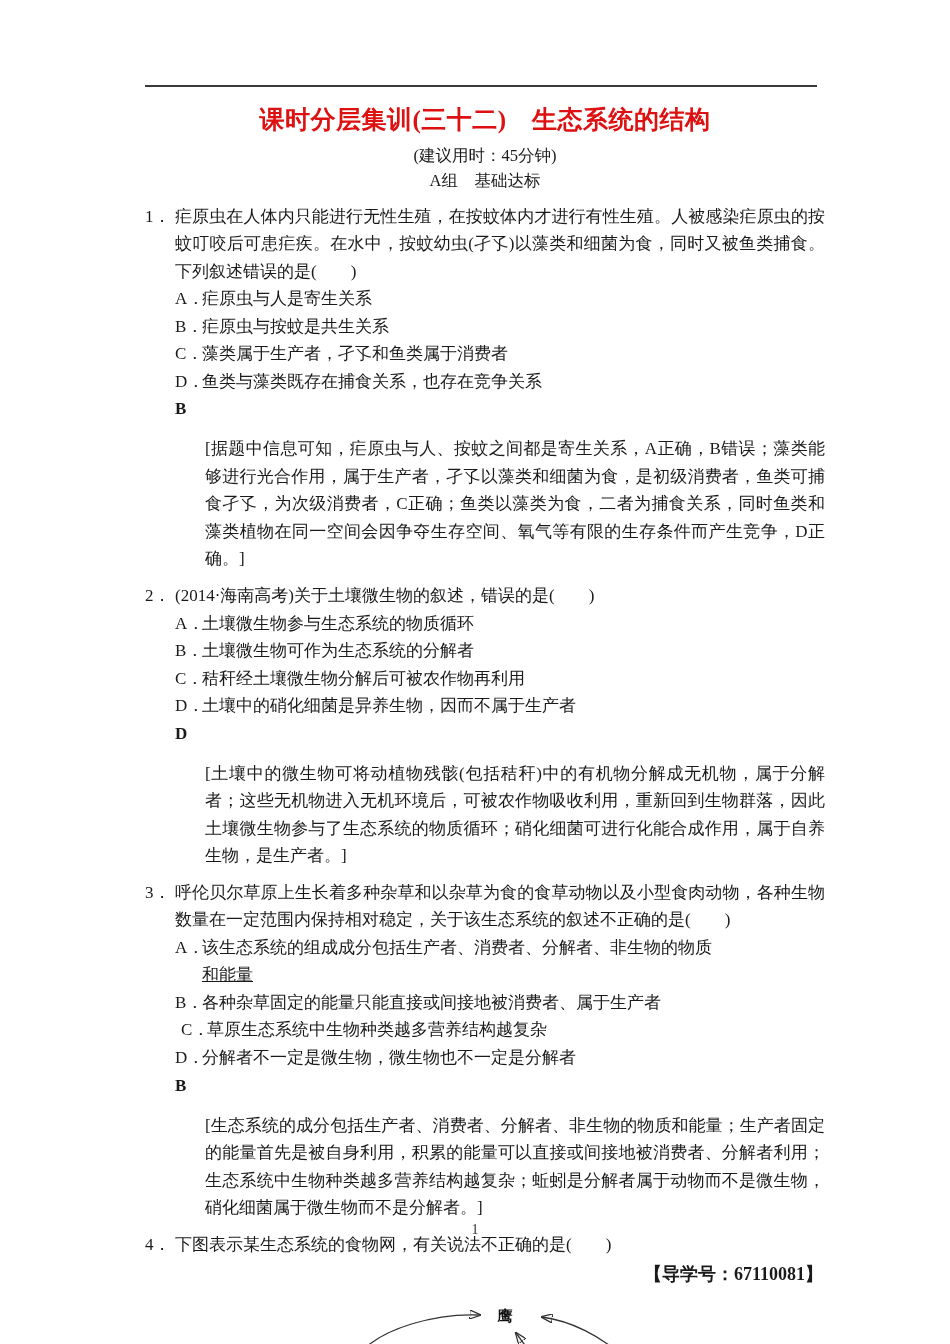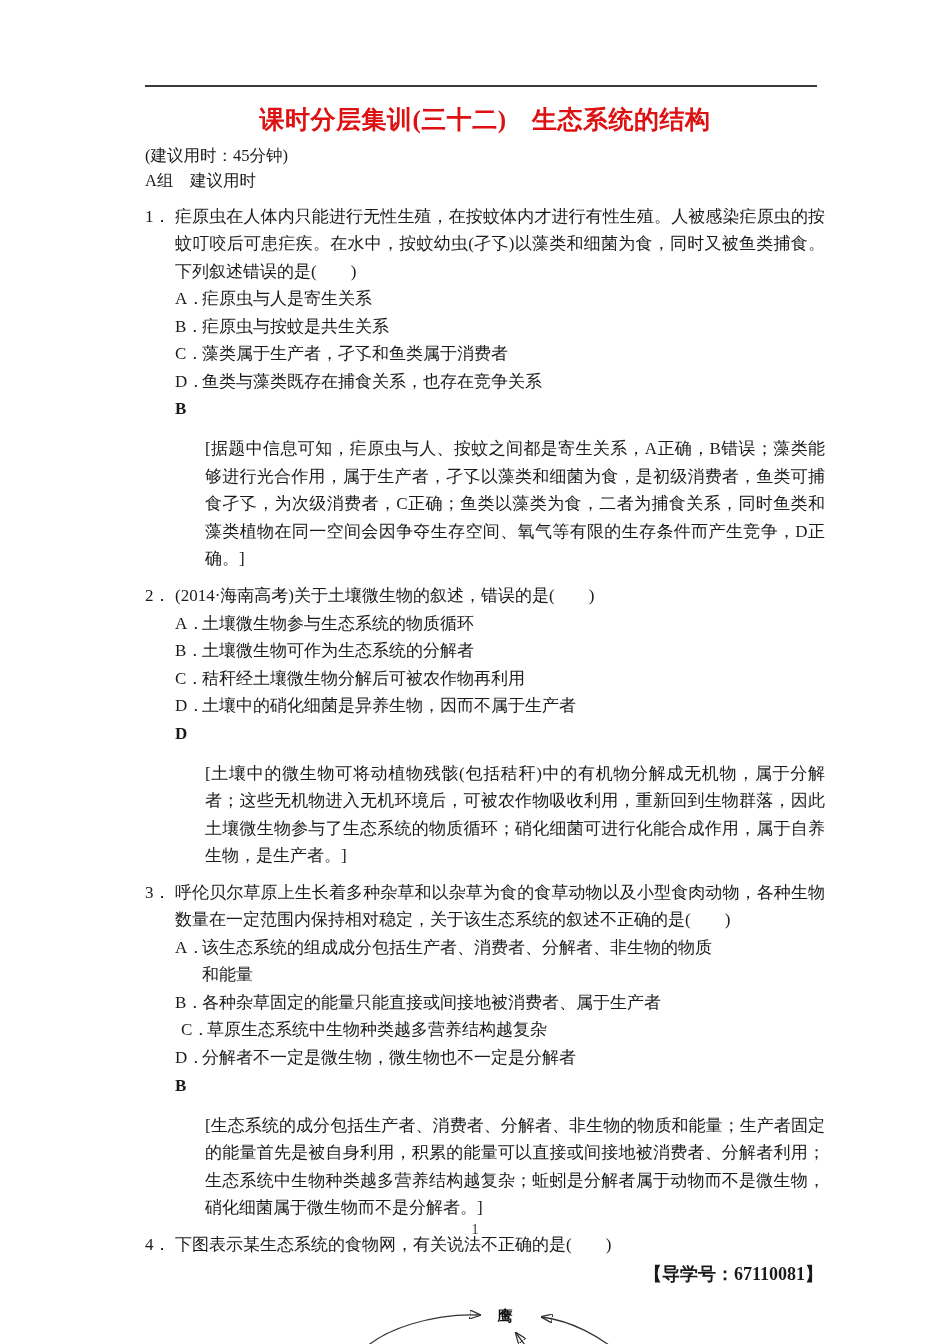--- a/index.html
+++ b/index.html
@@ -46,20 +46,21 @@
     color: #dd1111;
     font-weight: bold;
     font-size: 25px;
     letter-spacing: 0.5px;
     line-height: 1.3;
     margin: 0 0 6px 0;
     white-space: pre;
   }
 
   .subline {
+    text-align: center;
     font-size: 16.5px;
     line-height: 1.55;
     margin: 0;
     white-space: pre;
   }
 
   .qblock {
     margin-top: 9px;
     font-size: 17px;
     line-height: 1.62;
@@ -95,20 +96,21 @@
   }
   .opt.indented .optlab {
     width: 26px;
     flex: 0 0 26px;
   }
   .opttext {
     flex: 1;
   }
   .optcont {
     padding-left: 57px;
+    text-decoration: underline;
   }
 
   .ansline {
     display: flex;
     align-items: flex-start;
     padding-left: 30px;
   }
   .anslab {
     width: 30px;
     flex: 0 0 30px;
@@ -161,21 +163,21 @@
 <body>
 
 <div class="page">
 
   <div class="rule"></div>
 
   <div class="content">
 
     <div class="doc-title">课时分层集训(三十二)　生态系统的结构</div>
     <div class="subline">(建议用时：45分钟)</div>
-    <div class="subline">A组　建议用时</div>
+    <div class="subline">A组　基础达标</div>
 
     <div class="qblock">
       <div class="qline">
         <span class="qnum">1．</span>
         <span class="qtext">疟原虫在人体内只能进行无性生殖，在按蚊体内才进行有性生殖。人被感染疟原虫的按蚊叮咬后可患疟疾。在水中，按蚊幼虫(孑孓)以藻类和细菌为食，同时又被鱼类捕食。下列叙述错误的是(　　)</span>
       </div>
       <div class="opt">
         <span class="optlab">A．</span>
         <span class="opttext">疟原虫与人是寄生关系</span>
       </div>

